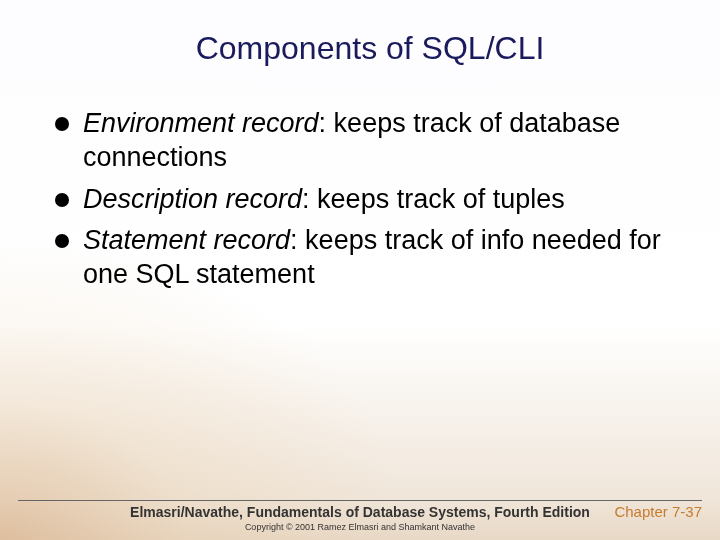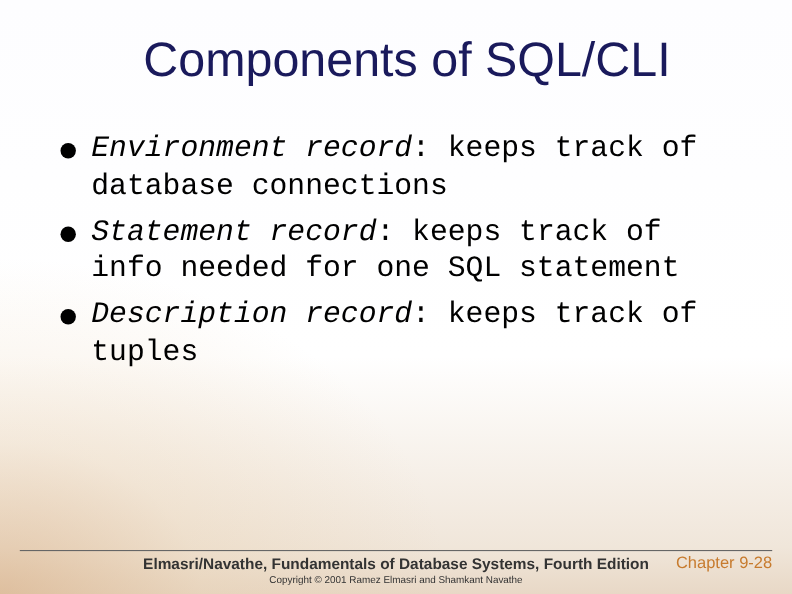--- a/index.html
+++ b/index.html
@@ -22,21 +22,21 @@
   }
   .slide {
     position: relative;
     z-index: 1;
     width: 100%;
     height: 100%;
     display: flex;
     flex-direction: column;
   }
   .title {
-    font-size: 44px;
+    font-size: 32px;
     color: #1a1a5c;
     font-weight: 400;
     text-align: center;
     margin-top: 30px;
     margin-bottom: 40px;
     padding-left: 60px;
     padding-right: 40px;
   }
   .content {
     flex: 1;
@@ -44,21 +44,20 @@
     padding-right: 55px;
   }
   ul.bullets { list-style: none; }
   ul.bullets li {
     font-size: 27px;
     line-height: 1.25;
     color: #000;
     margin-bottom: 8px;
     padding-left: 28px;
     position: relative;
-    font-family: Liberation Mono, monospace;
   }
   ul.bullets li::before {
     content: "";
     position: absolute;
     left: 0;
     top: 10px;
     width: 14px;
     height: 14px;
     background: #000;
     border-radius: 50%;
@@ -113,30 +112,30 @@
 <div class="slide">
 
   <h1 class="title">Components of SQL/CLI</h1>
 
   <div class="content">
     <ul class="bullets">
       <li>
         <span class="term">Environment record</span><span>: keeps track of database connections</span>
       </li>
       <li>
-        <span class="term">Statement record</span><span>: keeps track of info needed for one SQL statement</span>
+        <span class="term">Description record</span><span>: keeps track of tuples</span>
       </li>
       <li>
-        <span class="term">Description record</span><span>: keeps track of tuples</span>
+        <span class="term">Statement record</span><span>: keeps track of info needed for one SQL statement</span>
       </li>
     </ul>
   </div>
 
   <div class="footer">
     <hr class="rule">
     <div class="line1">
       <span class="book">Elmasri/Navathe, Fundamentals of Database Systems, Fourth Edition</span>
-      <span class="chap">Chapter 9-28</span>
+      <span class="chap">Chapter 7-37</span>
     </div>
     <div class="copyright">Copyright © 2001 Ramez Elmasri and Shamkant Navathe</div>
   </div>
 
 </div>
 
 </body></html>

